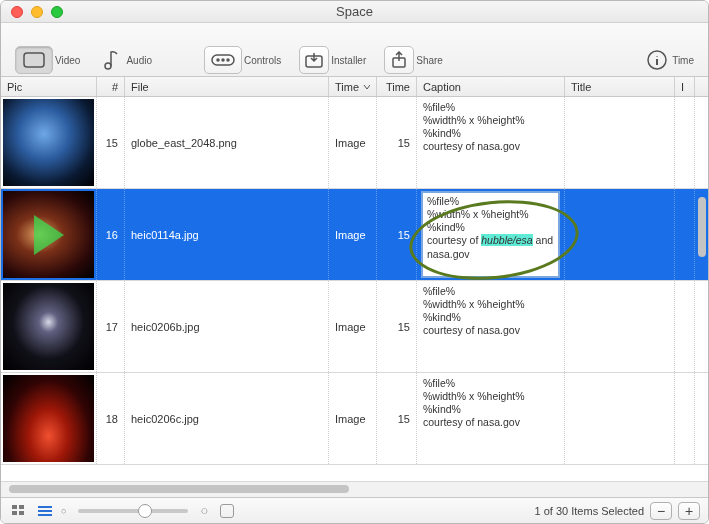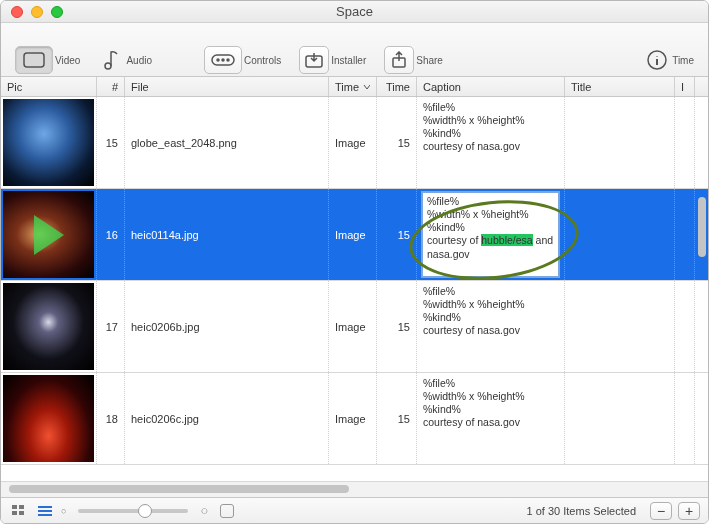--- a/index.html
+++ b/index.html
@@ -29,31 +29,31 @@
   .rows { position: absolute; inset: 0; overflow: hidden; }
   .row { display: flex; height: 92px; border-bottom: 1px solid #d8d8d8; background: #fff; }
   .row.sel { background: #1a6fe8; color: #fff; }
   .cell { border-right: 1px dotted #cfcfcf; display: flex; align-items: center; padding: 16px 6px; overflow: hidden; font-size: 11px; }
   .row.sel .cell { border-right: 1px dotted #5a9af2; }
   .cell.pic { padding: 2px; align-items: stretch; justify-content: center; }
   .thumb { width: 100%; height: 100%; background: #222; position: relative; overflow: hidden; }
   .cell.num { justify-content: flex-end; }
   .capcell { align-items: flex-start; padding: 4px 6px; white-space: pre-wrap; line-height: 1.25; font-size: 10.5px; }
   .capedit { background: #fff; color: #333; width: 100%; height: 100%; padding: 2px 4px; outline: 2px solid #7aa7e0; position: relative; }
-  .hilite { background: #22c55e; }
+  .hilite { background: #5eead4; font-style: italic; }
   .annot { position: absolute; border: 3px solid #5a7a1f; border-radius: 50%; width: 170px; height: 78px; transform: rotate(-6deg); pointer-events: none; }
   .hscroll { height: 16px; background: #f2f2f2; border-top: 1px solid #d8d8d8; position: relative; }
   .hscroll .thumbbar { position: absolute; left: 8px; top: 3px; height: 8px; width: 340px; background: #c4c4c4; border-radius: 4px; }
   .vscroll { position: absolute; right: 2px; top: 100px; width: 8px; height: 60px; background: #c4c4c4; border-radius: 4px; }
   .footer { height: 26px; border-top: 1px solid #c8c8c8; background: linear-gradient(#fafafa,#efefef); display: flex; align-items: center; padding: 0 8px; gap: 6px; font-size: 11px; color: #444; }
   .footer .viewbtn { width: 20px; height: 16px; display: flex; align-items: center; justify-content: center; border-radius: 3px; }
   .footer .viewbtn.active { color: #2a6fd6; }
   .footer .slider { width: 110px; height: 4px; background: #c8c8c8; border-radius: 2px; position: relative; margin: 0 6px; }
   .footer .slider .knob { position: absolute; top: -5px; width: 14px; height: 14px; border-radius: 50%; background: #fff; border: 1px solid #9a9a9a; }
-  .footer .statustext { margin-left: auto; margin-right: 8px; }
+  .footer .statustext { margin-left: auto; }
   .footer .sq { width: 22px; height: 18px; border: 1px solid #b0b0b0; border-radius: 4px; background: linear-gradient(#fff,#f0f0f0); display: flex; align-items: center; justify-content: center; font-size: 14px; }
   .playoverlay { position:absolute; left:50%; top:50%; transform:translate(-50%,-50%); width:0; height:0; border-left:30px solid rgba(60,220,80,.75); border-top:20px solid transparent; border-bottom:20px solid transparent; }
   
   .c-pic{width:96px} .c-num{width:28px} .c-file{width:204px} .c-kind{width:48px} .c-time{width:40px} .c-cap{width:148px} .c-title{width:110px} .c-i{width:20px}
 </style>
 </head>
 <body>
 
 <div class="window">
 

